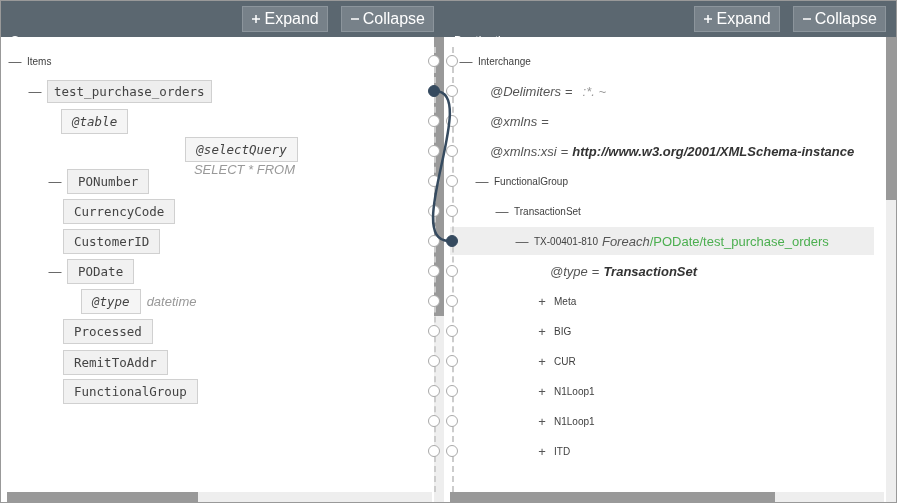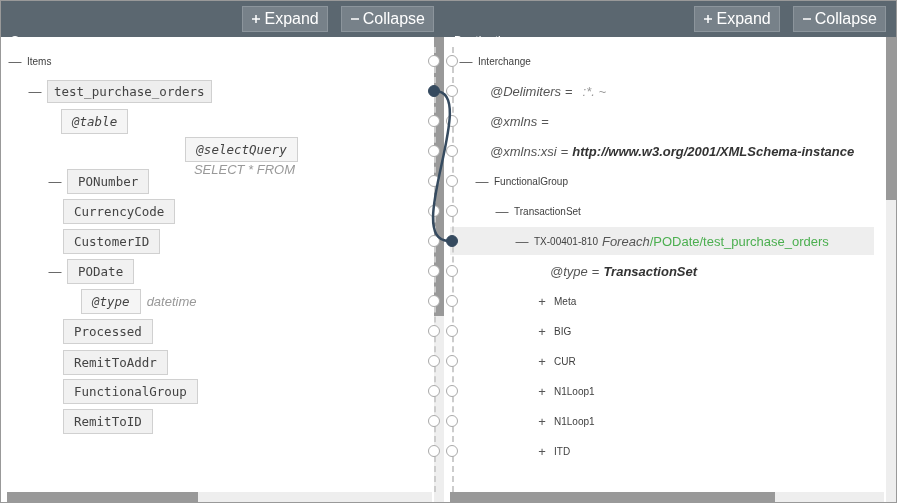--- a/index.html
+++ b/index.html
@@ -206,23 +206,20 @@
           <span class="lbl-italic">datetime</span>
         </div>
         <div class="row" style="padding-left:56px;">
           <span class="chip">Processed</span>
         </div>
         <div class="row" style="padding-left:56px;align-items:flex-end;">
           <span class="chip">RemitToAddr</span>
         </div>
         <div class="row" style="padding-left:56px;">
           <span class="chip">FunctionalGroup</span>
-        </div>
-        <div class="row" style="padding-left:56px;">
-          <span class="chip">RemitToID</span>
         </div>
       </div>
       <div class="vscroll">
           <div class="thumb" style="height:60%;"></div>
         </div>
       <div class="hscroll">
           <div class="thumb" style="width:45%;"></div>
         </div>
     </div>
   </div>

